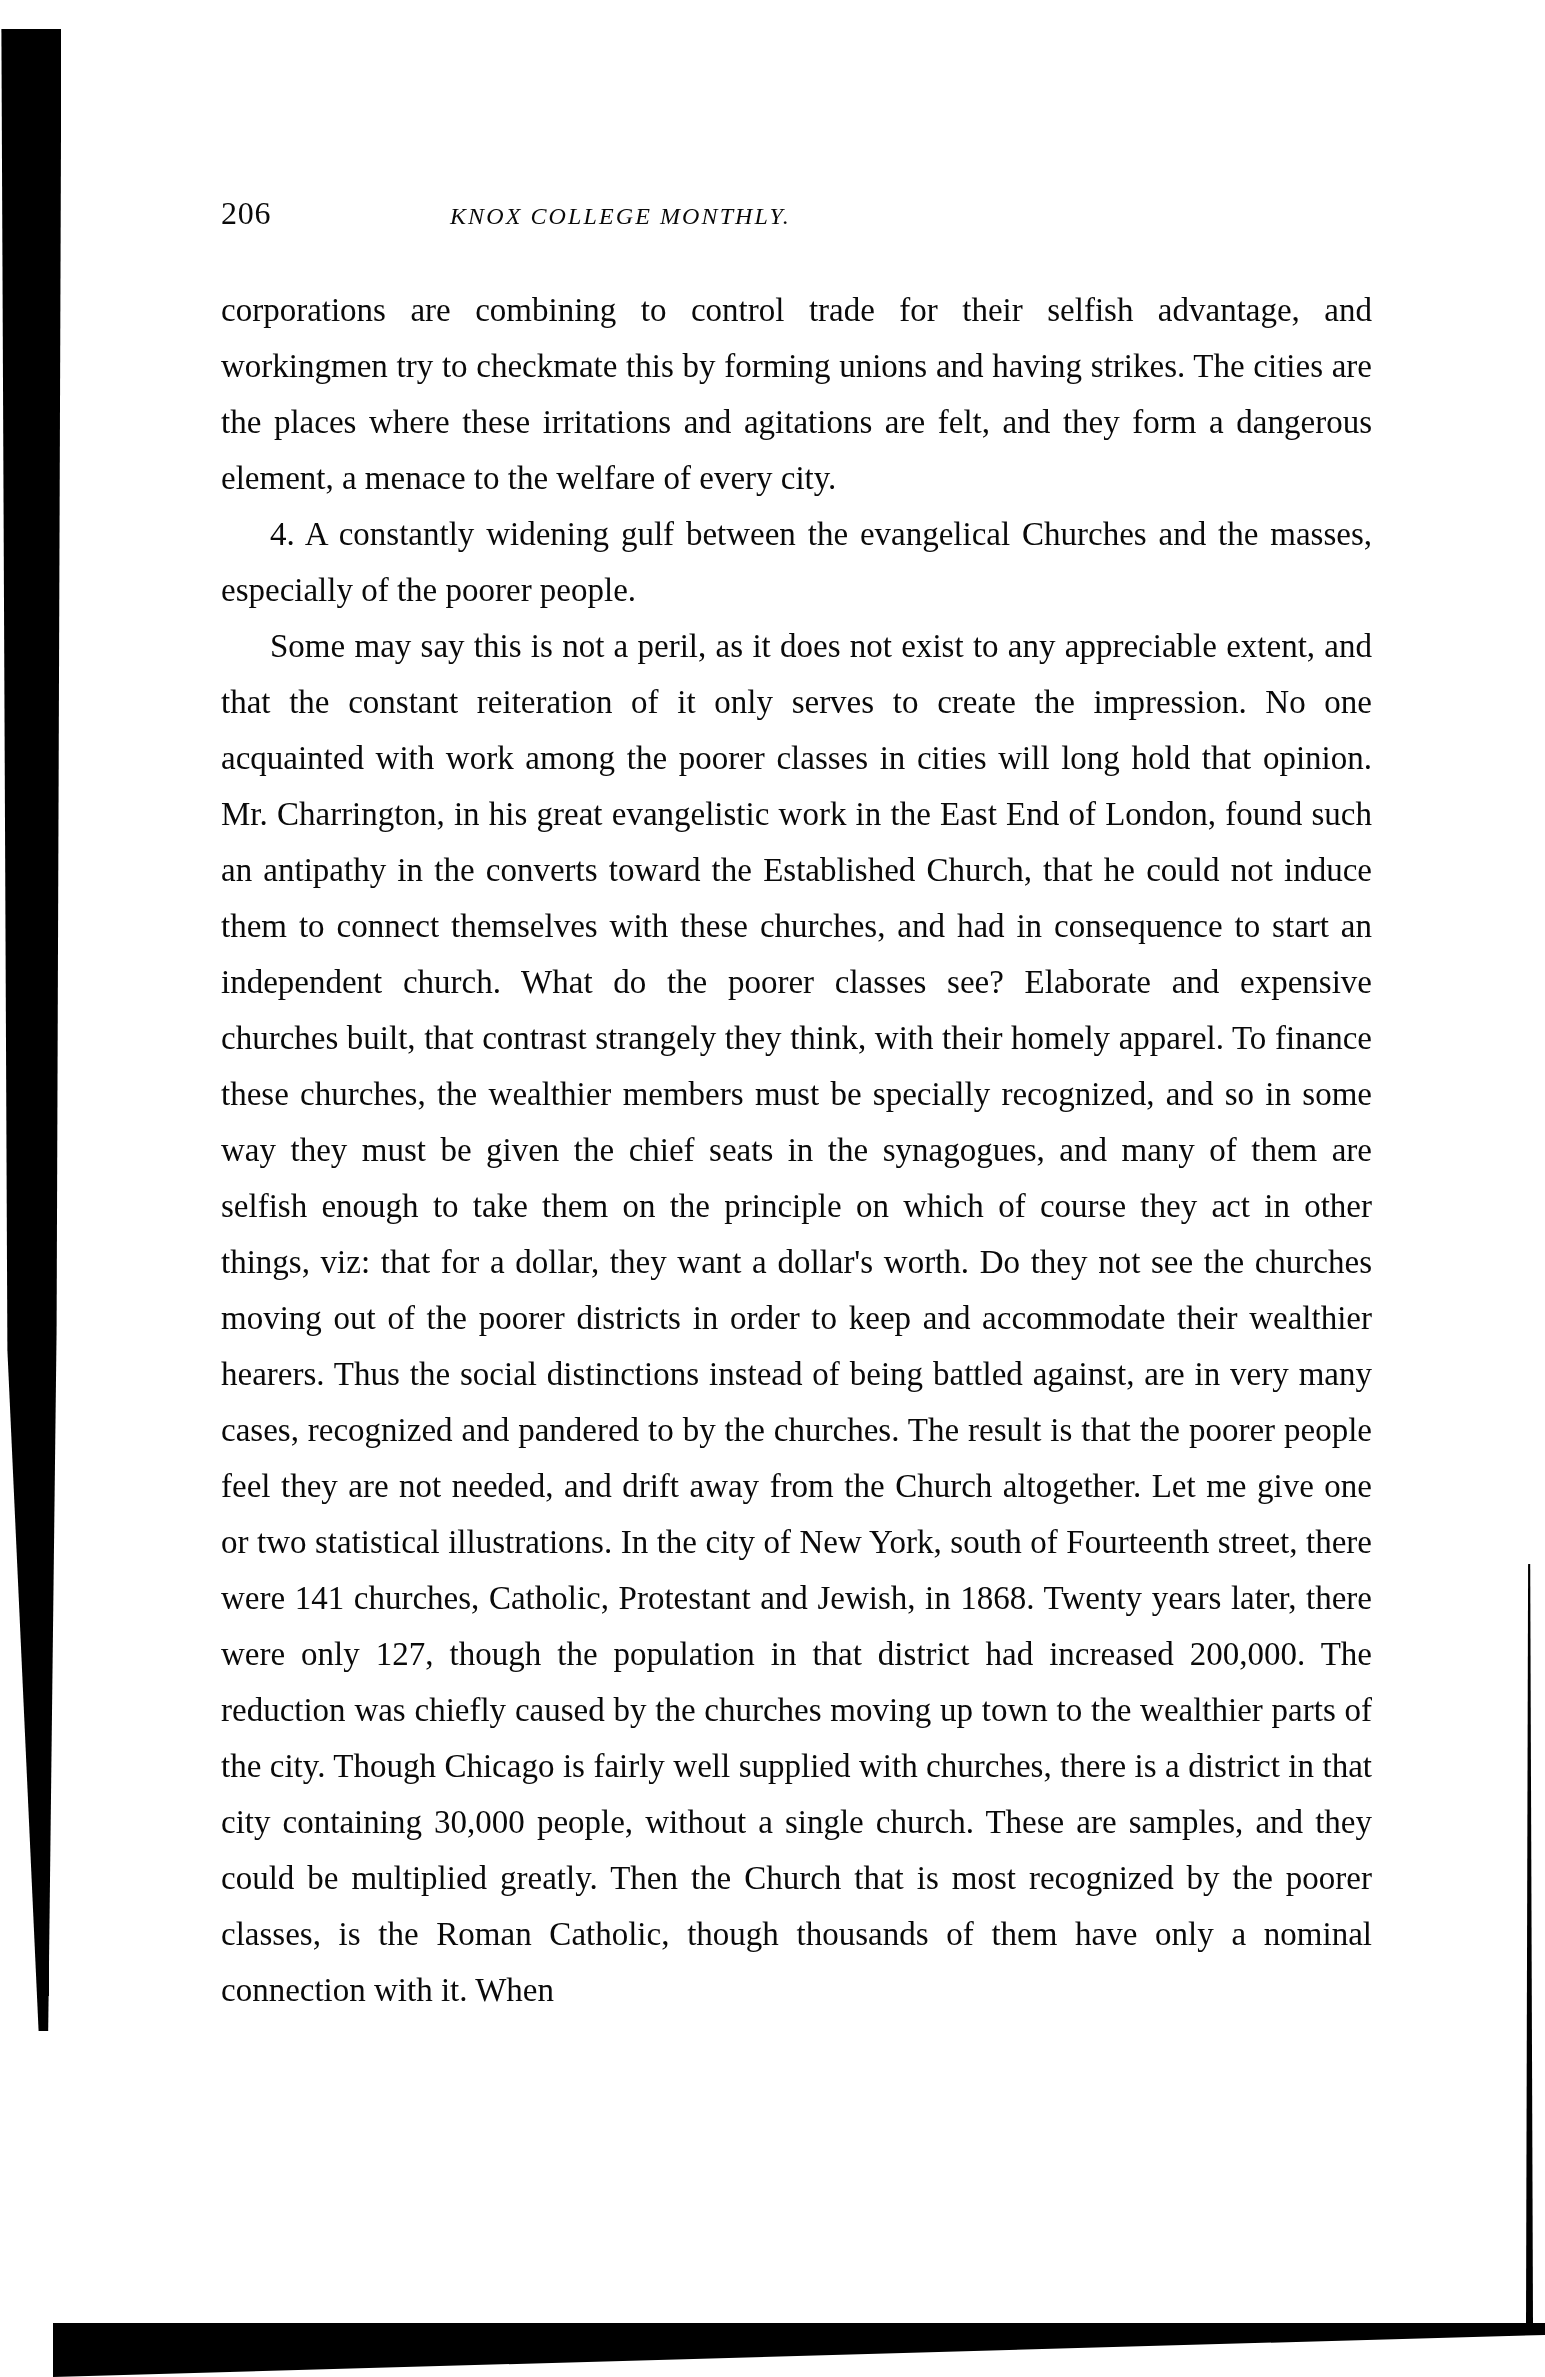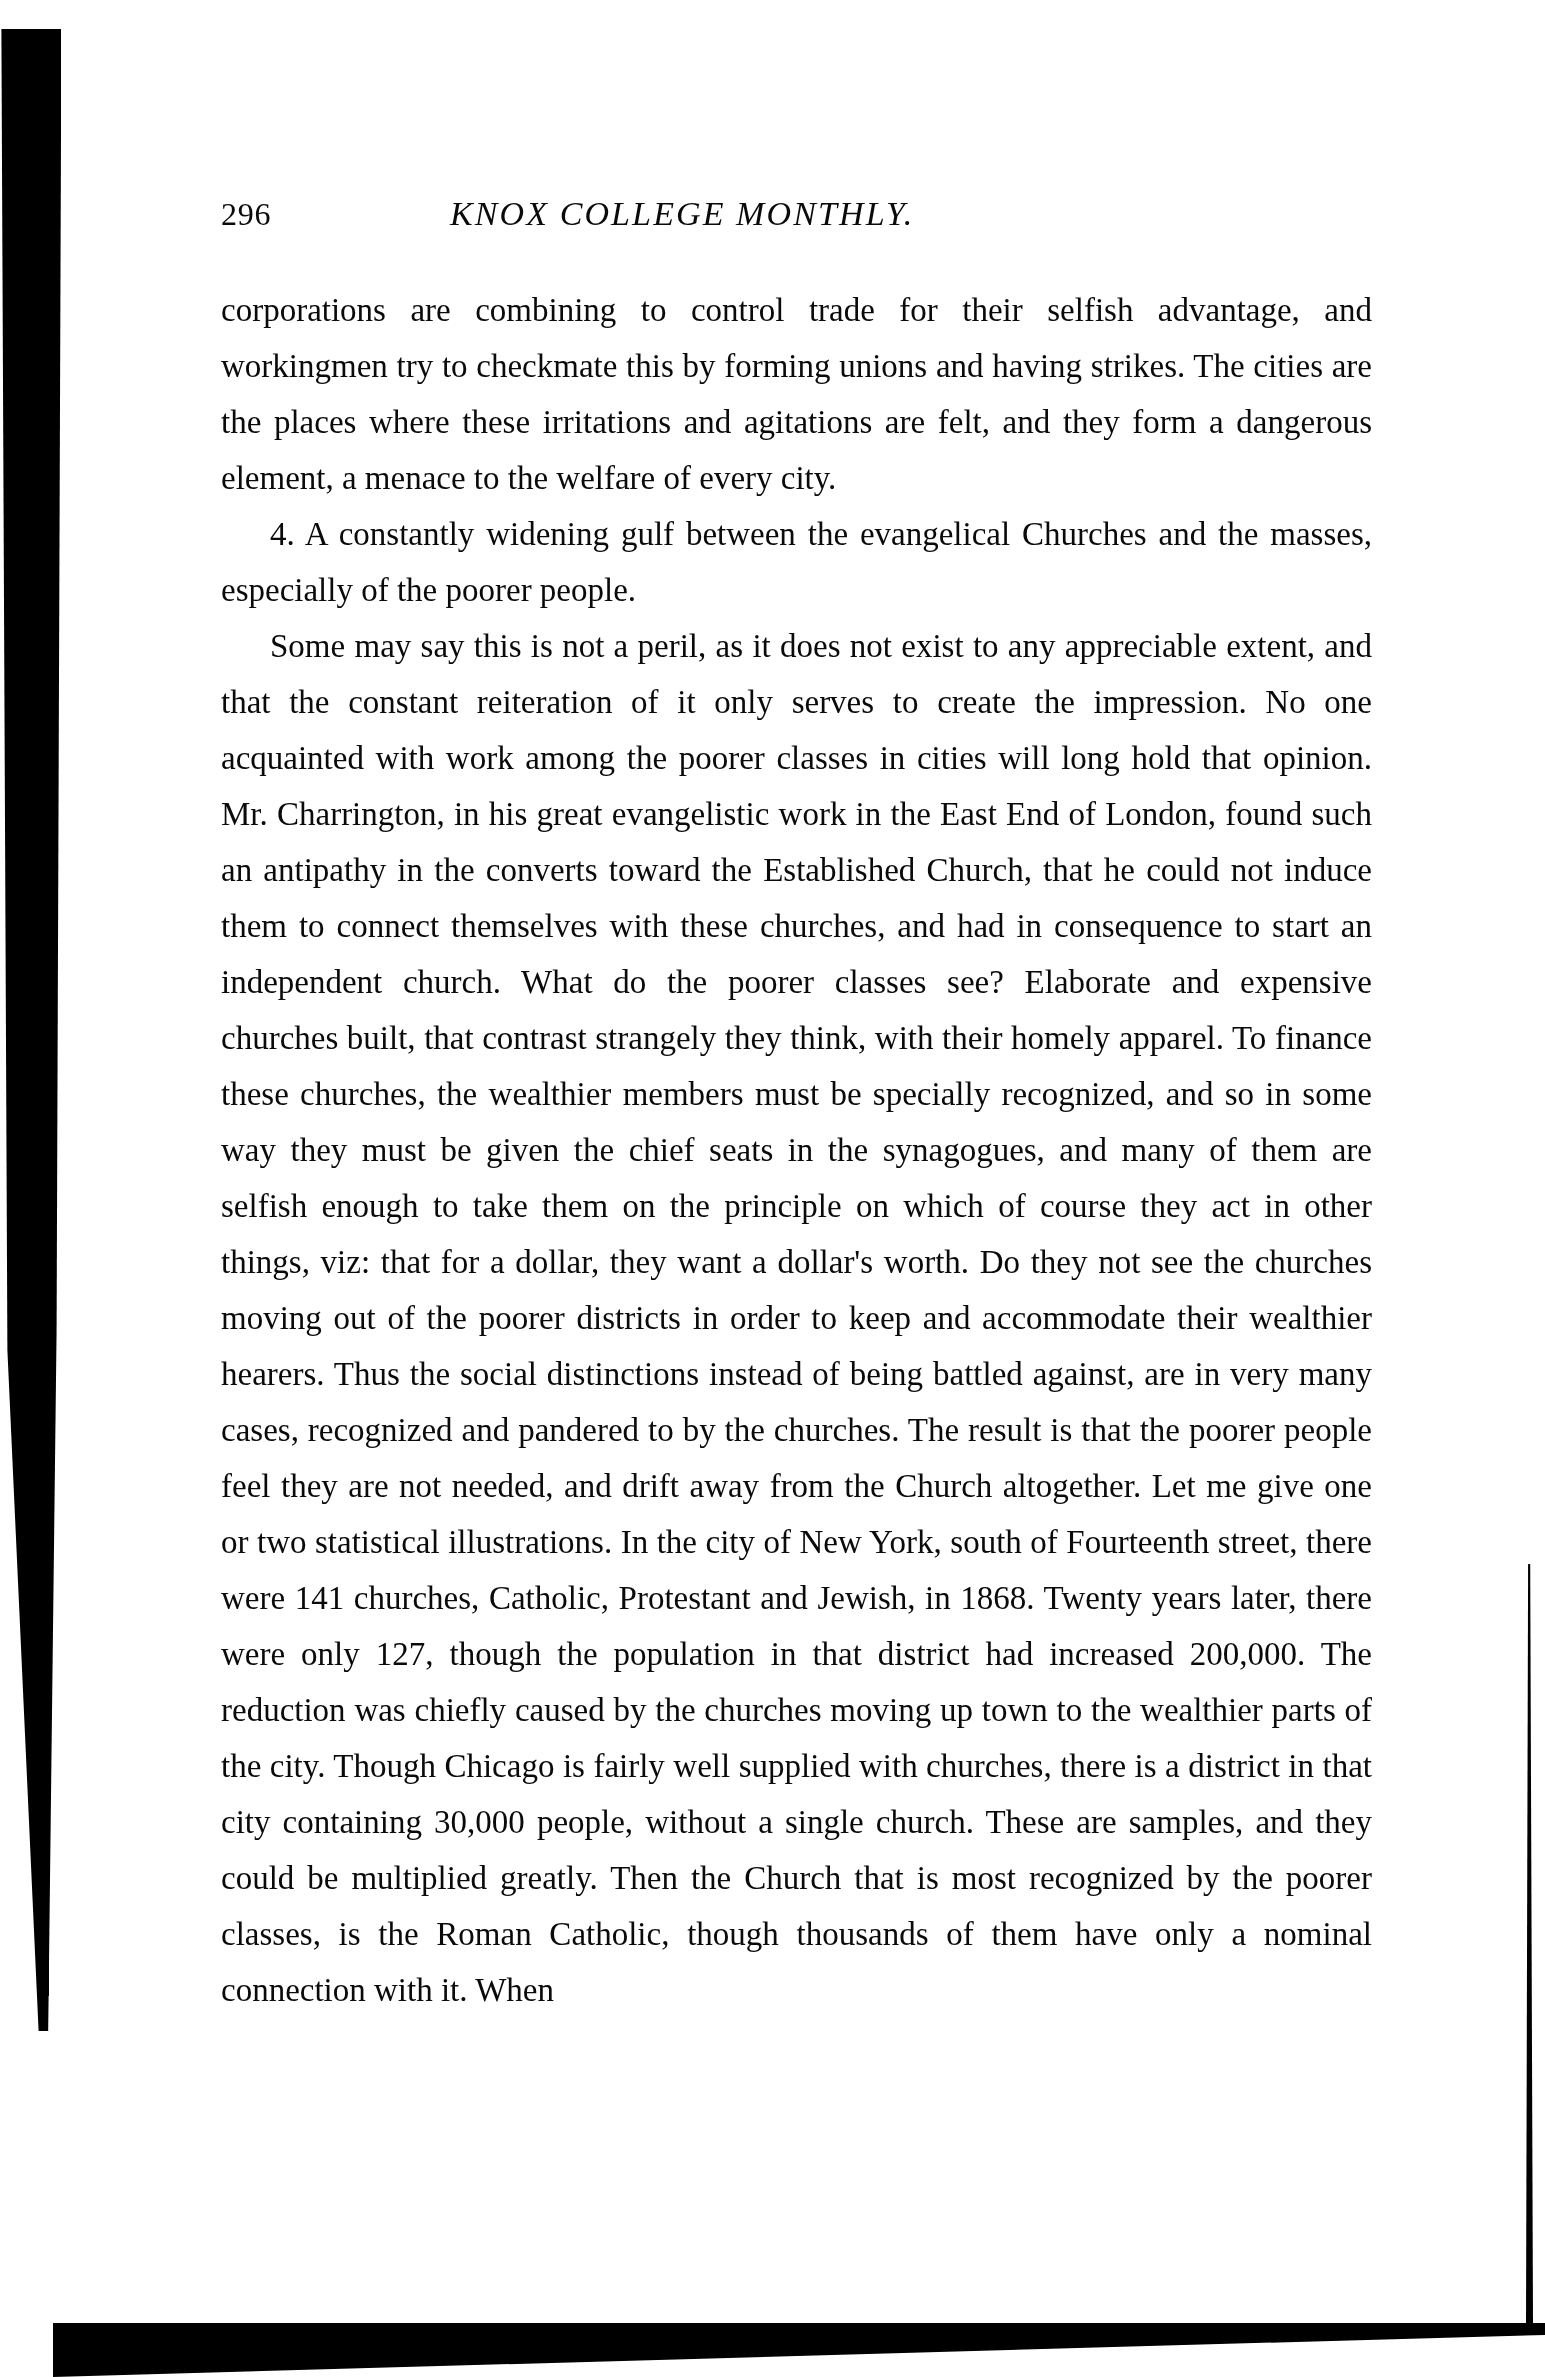--- a/index.html
+++ b/index.html
@@ -63,21 +63,21 @@
     font-size: 33px;
     letter-spacing: 0.7px;
   }
   .page-number {
     width: 229px;
     font-size: 32px;
   }
   .journal-title {
     font-style: italic;
     letter-spacing: 2.1px;
-    font-size: 34px;
+    font-size: 24px;
   }
   .body-text {
     margin-top: 45px;
     font-size: 33px;
     line-height: 56px;
     text-align: justify;
   }
   .body-text p {
     margin: 0;
     text-indent: 0;
@@ -90,21 +90,21 @@
 </head>
 <body>
 
 <div class="scan-edge-left"></div>
 <div class="scan-edge-left-thin"></div>
 <div class="scan-edge-bottom"></div>
 <div class="scan-edge-right"></div>
 
 <div class="page">
   <div class="running-head">
-    <span class="page-number">296</span>
+    <span class="page-number">206</span>
     <span class="journal-title">KNOX COLLEGE MONTHLY.</span>
   </div>
   <div class="body-text">
     <p>corporations are combining to control trade for their selfish advantage, and workingmen try to checkmate this by forming unions and having strikes. The cities are the places where these irritations and agitations are felt, and they form a dangerous element, a menace to the welfare of every city.</p>
     <p class="indent">4. A constantly widening gulf between the evangelical Churches and the masses, especially of the poorer people.</p>
     <p class="indent">Some may say this is not a peril, as it does not exist to any appreciable extent, and that the constant reiteration of it only serves to create the impression. No one acquainted with work among the poorer classes in cities will long hold that opinion. Mr. Charrington, in his great evangelistic work in the East End of London, found such an antipathy in the converts toward the Established Church, that he could not induce them to connect themselves with these churches, and had in consequence to start an independent church. What do the poorer classes see? Elaborate and expensive churches built, that contrast strangely they think, with their homely apparel. To finance these churches, the wealthier members must be specially recognized, and so in some way they must be given the chief seats in the synagogues, and many of them are selfish enough to take them on the principle on which of course they act in other things, viz: that for a dollar, they want a dollar's worth. Do they not see the churches moving out of the poorer districts in order to keep and accommodate their wealthier hearers. Thus the social distinctions instead of being battled against, are in very many cases, recognized and pandered to by the churches. The result is that the poorer people feel they are not needed, and drift away from the Church altogether. Let me give one or two statistical illustrations. In the city of New York, south of Fourteenth street, there were 141 churches, Catholic, Protestant and Jewish, in 1868. Twenty years later, there were only 127, though the population in that district had increased 200,000. The reduction was chiefly caused by the churches moving up town to the wealthier parts of the city. Though Chicago is fairly well supplied with churches, there is a district in that city containing 30,000 people, without a single church. These are samples, and they could be multiplied greatly. Then the Church that is most recognized by the poorer classes, is the Roman Catholic, though thousands of them have only a nominal connection with it. When</p>
   </div>
 </div>
 
 

